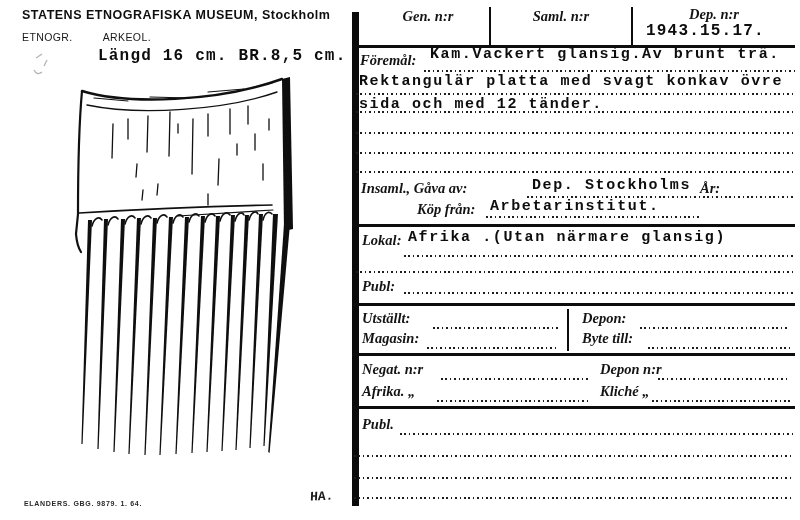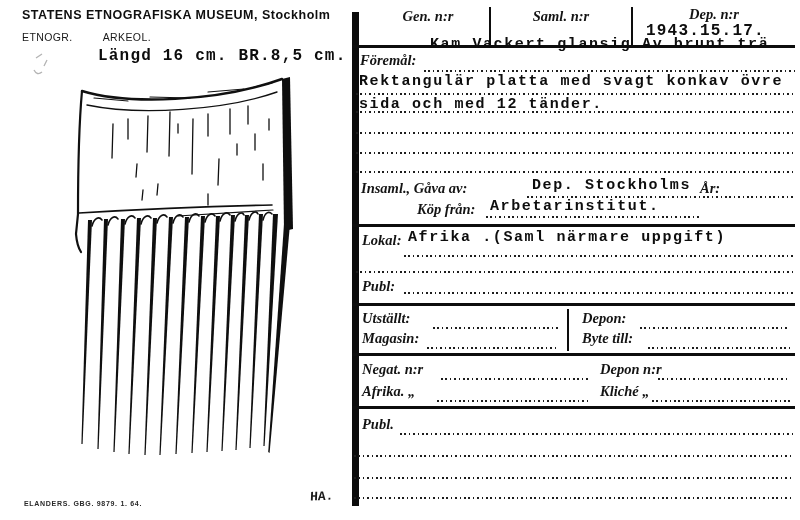--- a/index.html
+++ b/index.html
@@ -125,21 +125,21 @@
 
   <div class="abs lbl" style="left:370px;top:8px;width:116px;text-align:center;">Gen. n:r</div>
   <div class="abs lbl" style="left:636px;top:6px;width:156px;text-align:center;">Dep. n:r</div>
   <div class="abs lbl" style="left:494px;top:8px;width:134px;text-align:center;">Saml. n:r</div>
   <div class="abs type-big" style="left:646px;top:22px;">1943.15.17.</div>
   <div class="abs vsep" style="left:489px;top:7px;height:39px;"></div>
   <div class="abs vsep" style="left:631px;top:7px;height:39px;"></div>
   <div class="abs hr" style="left:352px;top:45px;width:443px;"></div>
 
   <div class="abs lbl" style="left:360px;top:52px;">Föremål:</div>
-  <div class="abs type" style="left:430px;top:36px;">Kam.Vackert glansig.Av brunt trä.</div>
+  <div class="abs type" style="left:430px;top:46px;">Kam.Vackert glansig.Av brunt trä.</div>
   <div class="abs dot" style="left:424px;top:70px;width:371px;"></div>
 
   <div class="abs type" style="left:359px;top:73px;">Rektangulär platta med svagt konkav övre</div>
   <div class="abs dot" style="left:356px;top:93px;width:439px;"></div>
 
   <div class="abs type" style="left:359px;top:96px;">sida och med 12 tänder.</div>
   <div class="abs dot" style="left:356px;top:111px;width:439px;"></div>
 
   <div class="abs dot" style="left:356px;top:132px;width:439px;"></div>
   <div class="abs dot" style="left:356px;top:152px;width:439px;"></div>
@@ -150,21 +150,21 @@
   <div class="abs lbl" style="left:700px;top:180px;">År:</div>
   <div class="abs dot" style="left:527px;top:196px;width:268px;"></div>
 
   <div class="abs lbl" style="left:417px;top:201px;">Köp från:</div>
   <div class="abs type" style="left:490px;top:198px;">Arbetarinstitut.</div>
   <div class="abs dot" style="left:486px;top:216px;width:214px;"></div>
 
   <div class="abs hr" style="left:352px;top:224px;width:443px;"></div>
 
   <div class="abs lbl" style="left:362px;top:232px;">Lokal:</div>
-  <div class="abs type" style="left:408px;top:229px;">Afrika .(Saml närmare uppgift)</div>
+  <div class="abs type" style="left:408px;top:229px;">Afrika .(Utan närmare glansig)</div>
   <div class="abs dot" style="left:404px;top:255px;width:391px;"></div>
 
   <div class="abs dot" style="left:356px;top:271px;width:439px;"></div>
 
   <div class="abs lbl" style="left:362px;top:278px;">Publ:</div>
   <div class="abs dot" style="left:404px;top:292px;width:391px;"></div>
 
   <div class="abs hr" style="left:352px;top:303px;width:443px;"></div>
 
   <div class="abs lbl" style="left:362px;top:310px;">Utställt:</div>

